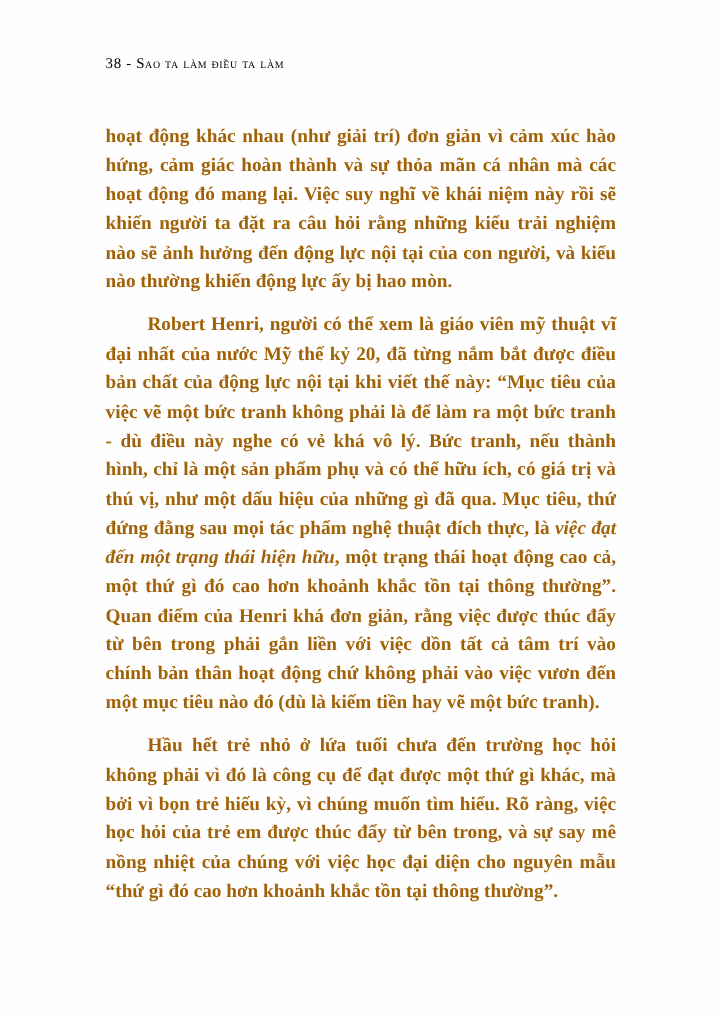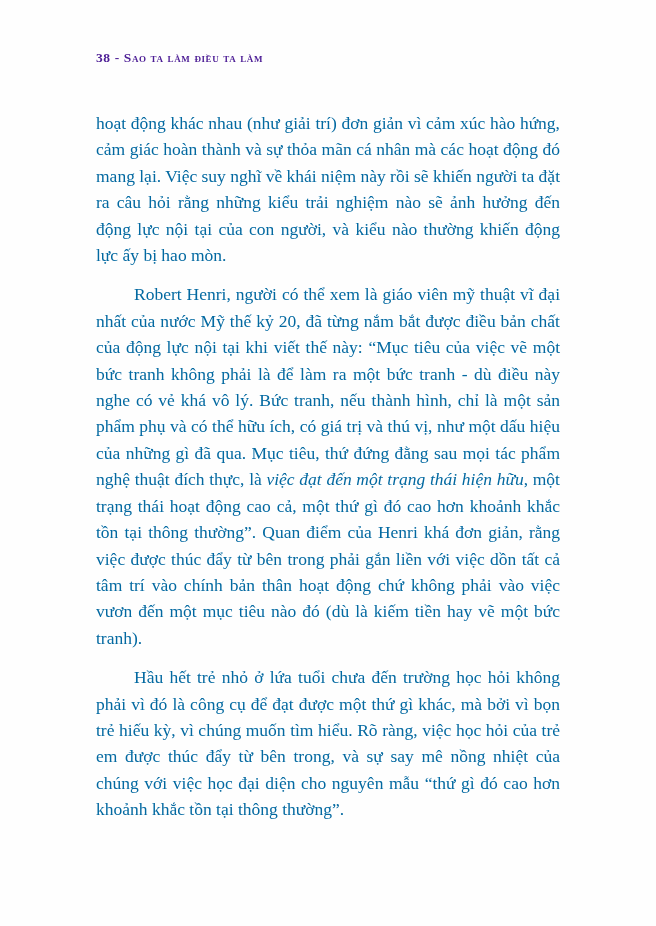--- a/index.html
+++ b/index.html
@@ -14,39 +14,39 @@
   }
   .page {
     width: 656px;
     height: 926px;
     background: #fefefe;
     padding: 50px 96px 40px 96px;
   }
   .page-header {
     font-size: 13.5px;
     letter-spacing: 0.6px;
-    color: #4c1d95;
+    color: #000000;
     margin-bottom: 44px;
     font-variant: small-caps;
     white-space: nowrap;
-    font-weight: bold;
   }
   .page-header .page-number {
     font-variant: normal;
     font-size: 13.5px;
   }
   .page-header .header-sep {
     font-variant: normal;
     padding: 0 4px;
   }
   .body-text {
     font-size: 17.5px;
     line-height: 26.4px;
     text-align: justify;
-    color: #0369a1;
+    color: #a16207;
+    font-weight: bold;
   }
   .para {
     margin-bottom: 13px;
   }
   .para.indent {
     text-indent: 38px;
   }
   .para em {
     font-style: italic;
   }

